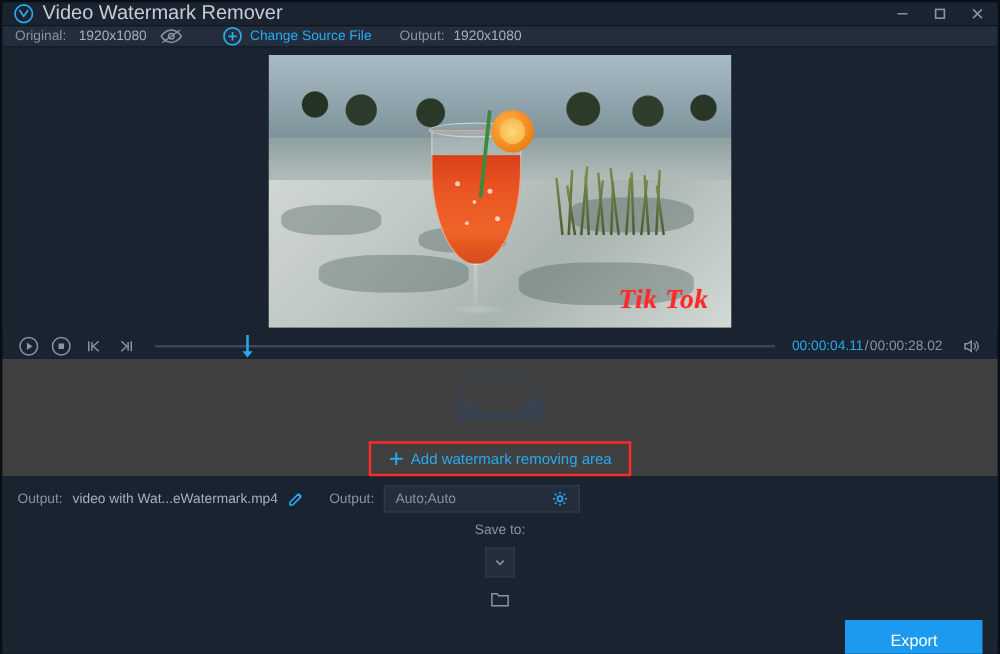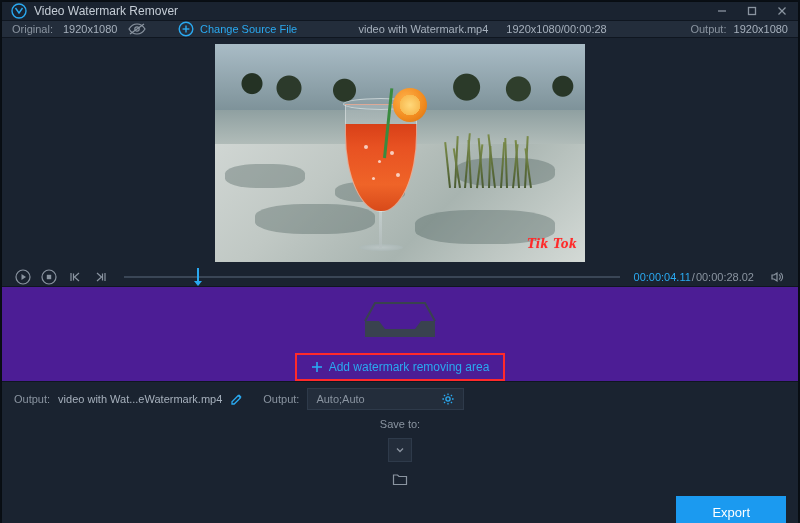--- a/index.html
+++ b/index.html
@@ -1,20 +1,20 @@
 <!DOCTYPE html>
 <html><head>
 <meta charset="utf-8">
 <style>
 * { margin: 0; padding: 0; box-sizing: border-box; font-family: -apple-system, BlinkMacSystemFont, "Segoe UI", Arial, sans-serif; }
 body { background: #0b1118; width: 800px; height: 523px; overflow: hidden; color: #8a94a0; font-size: 11px; }
 .app { background: #1a2330; width: 796px; height: 519px; margin: 2px; display: flex; flex-direction: column; box-shadow: 0 0 6px rgba(0,0,0,.5); }
 .titlebar { display: flex; align-items: center; height: 26px; padding: 0 8px; background: #1a2330; }
 .titlebar .logo { width: 18px; height: 18px; margin-right: 6px; display: flex; align-items: center; justify-content: center; }
-.titlebar .title { color: #c5cdd6; font-size: 12px; flex: 1; }
+.titlebar .title { color: #c5cdd6; font-size: 16px; flex: 1; }
 .titlebar .wbtns { display: flex; gap: 14px; }
 .titlebar .wbtns span { color: #8a94a0; cursor: pointer; display:flex; align-items:center; justify-content:center; width:16px; height:16px; }
 .infobar { display: flex; align-items: center; height: 43px; padding: 0 10px; background: #232d3b; border-top:1px solid #0f1620; border-bottom:1px solid #0f1620; }
 .infobar .left { display:flex; align-items:center; gap:10px; min-width:160px; }
 .infobar .change { display:flex; align-items:center; gap:6px; color:#2aa9f0; cursor:pointer; margin-left:6px; }
 .infobar .mid { flex:1; display:flex; justify-content:center; gap:18px; color:#a6b0bc; }
 .infobar .right { min-width:120px; text-align:right; }
 .preview-wrap { flex:0 0 230px; display:flex; align-items:flex-start; justify-content:center; padding:6px 0 0; background:#1a2330; }
 .preview { width:370px; height:218px; position:relative; background:linear-gradient(to bottom,#5b6b74 0%,#5b6b74 38%, #8e9a96 38%, #8e9a96 52%, #bfc7c2 52%, #bfc7c2 100%); overflow:hidden; }
 .sky { position:absolute; top:0; left:0; right:0; height:92px; background:linear-gradient(to bottom,#a9bcc6,#6d8288); }
@@ -25,31 +25,31 @@
 .rocks { position:absolute; top:100px; left:0; right:0; bottom:0; background:linear-gradient(135deg,#d0d6d3 0%,#c0c8c4 30%,#a8b4b0 60%,#d4dad6 100%); }
 .rock-sh { position:absolute; background:rgba(70,90,85,.35); border-radius:40%; }
 .glass-stem { position:absolute; left:164px; top:160px; width:3px; height:44px; background:linear-gradient(to bottom,rgba(200,210,210,.85),rgba(180,190,190,.6)); }
 .glass-base { position:absolute; left:144px; top:200px; width:44px; height:7px; background:radial-gradient(ellipse at center,rgba(190,200,200,.85),rgba(160,175,175,.5)); border-radius:50%; }
 .glass-bowl { position:absolute; left:130px; top:60px; width:72px; height:108px; border-radius:0 0 50% 50% / 0 0 72% 72%; background:linear-gradient(to bottom,rgba(220,225,225,.25) 0%,rgba(220,225,225,.25) 18%,#d84018 18%,#e85222 40%,#ef6428 75%,#d84a1a 100%); border:1px solid rgba(230,235,235,.55); overflow:hidden; }
 .glass-rim { position:absolute; left:128px; top:54px; width:76px; height:12px; border-radius:50%; border:1.5px solid rgba(220,228,228,.7); background:rgba(210,218,218,.15); }
 .orange { position:absolute; left:178px; top:44px; width:34px; height:34px; border-radius:50%; background:radial-gradient(circle at 38% 35%,#ffb14a,#f18a1e 60%,#d46f10); }
 .orange::after { content:""; position:absolute; left:4px; top:4px; width:26px; height:26px; border-radius:50%; background:radial-gradient(circle,#ffd87a 0%,#f8bb52 55%,transparent 56%); }
 .bubble { position:absolute; width:4px; height:4px; border-radius:50%; background:rgba(255,255,255,.7); }
 .straw { position:absolute; left:168px; top:44px; width:3px; height:70px; background:#3a8a3f; transform:rotate(6deg); transform-origin:bottom; }
-.watermark { position:absolute; right:8px; bottom:10px; color:#ff2a2a; font-size:15px; font-weight:600; font-style:italic; letter-spacing:.5px; text-shadow:0 0 1px rgba(255,40,40,.4); font-family: 'Brush Script MT', cursive; }
+.watermark { position:absolute; right:18px; bottom:10px; color:#ff2a2a; font-size:22px; font-weight:600; font-style:italic; letter-spacing:.5px; text-shadow:0 0 1px rgba(255,40,40,.4); font-family: 'Brush Script MT', cursive; }
 .controls { display:flex; align-items:center; height:32px; padding:0 12px; gap:8px; }
 .ctrl-ico { width:18px; height:18px; display:flex; align-items:center; justify-content:center; color:#8a94a0; cursor:pointer; }
 .timeline { flex:1; height:18px; position:relative; display:flex; align-items:center; margin:0 6px; }
 .tl-track { position:absolute; left:0; right:0; top:50%; height:2px; background:#3a4656; transform:translateY(-50%); }
 .tl-handle { position:absolute; top:0; width:2px; height:14px; background:#2aa9f0; }
 .tl-handle::after { content:""; position:absolute; left:-3px; bottom:-4px; width:0; height:0; border-left:4px solid transparent; border-right:4px solid transparent; border-top:5px solid #2aa9f0; }
 .times { display:flex; align-items:center; gap:1px; font-size:11px; }
 .times .cur { color:#2aa9f0; }
 .times .tot { color:#8a94a0; }
-.mid-panel { flex:1; display:flex; flex-direction:column; align-items:center; justify-content:flex-start; border-top:1px solid #0f1620; border-bottom:1px solid #0f1620; background:#4c1d95; }
+.mid-panel { flex:1; display:flex; flex-direction:column; align-items:center; justify-content:flex-start; border-top:1px solid #0f1620; border-bottom:1px solid #0f1620; background:#404040; }
 .tray { width:86px; height:52px; position:relative; margin-bottom:14px; }
 .add-btn { display:flex; align-items:center; gap:6px; color:#2aa9f0; cursor:pointer; padding:5px 14px; border:2px solid #ff2a2a; font-size:12px; }
 .footer { padding:6px 12px 10px; display:flex; flex-direction:column; gap:8px; background:#1a2330; }
 .frow1 { display:flex; align-items:center; gap:8px; }
 .frow1 .lbl { color:#8a94a0; }
 .frow1 .val { color:#a6b0bc; }
 .frow1 .sel-wrap { display:flex; align-items:center; background:#232d3b; border:1px solid #2e3a4a; padding:3px 8px; gap:8px; }
 .frow2 { display:flex; align-items:center; gap:8px;flex-direction:column; }
 .path-in { flex:0 0 260px; background:#232d3b; border:1px solid #2e3a4a; padding:4px 8px; color:#a6b0bc; display:flex; align-items:center; }
 .caret-btn { width:24px; height:24px; background:#232d3b; border:1px solid #2e3a4a; display:flex; align-items:center; justify-content:center; cursor:pointer; }
@@ -103,24 +103,20 @@
       </span>
     </div>
     <div class="change">
       <svg width="16" height="16" viewBox="0 0 16 16">
           <circle cx="8" cy="8" r="6.8" fill="none" stroke="#2aa9f0" stroke-width="1.4"></circle>
           <line x1="8" y1="4.6" x2="8" y2="11.4" stroke="#2aa9f0" stroke-width="1.4"></line>
           <line x1="4.6" y1="8" x2="11.4" y2="8" stroke="#2aa9f0" stroke-width="1.4"></line>
         </svg>
       <span>Change Source File</span>
     </div>
-    <div class="mid">
-      <span>video with Watermark.mp4</span>
-      <span>1920x1080/00:00:28</span>
-    </div>
     <div class="right">
       <span>Output:</span>
       <span style="color:#a6b0bc; margin-left:4px;">1920x1080</span>
     </div>
   </div>
 
   <div class="preview-wrap">
     <div class="preview">
       <div class="sky"></div>
       <div class="trees"></div>

